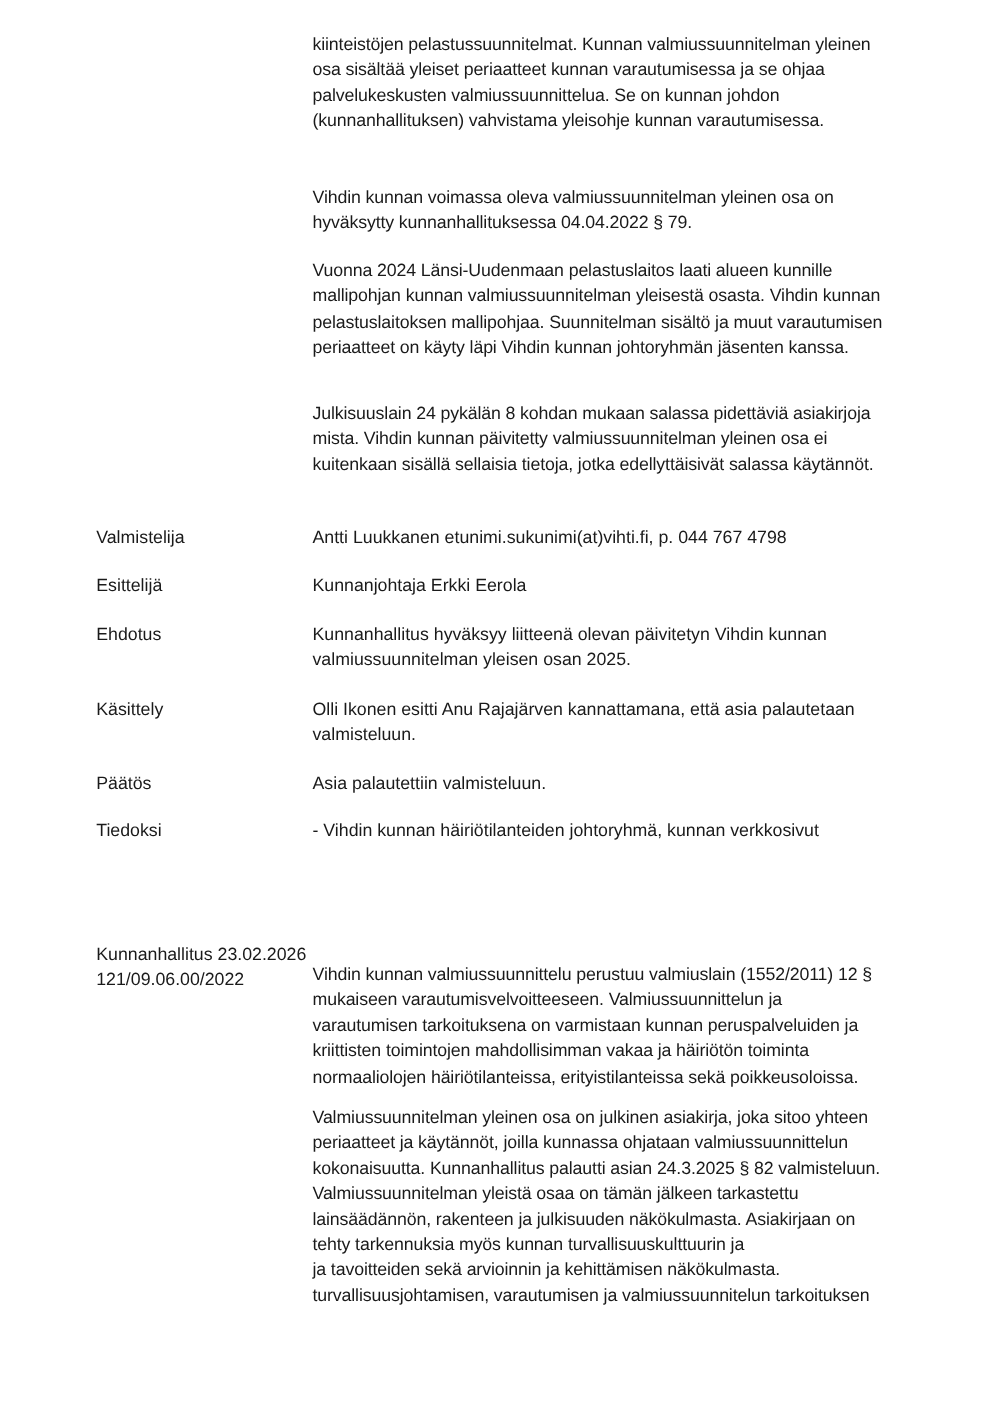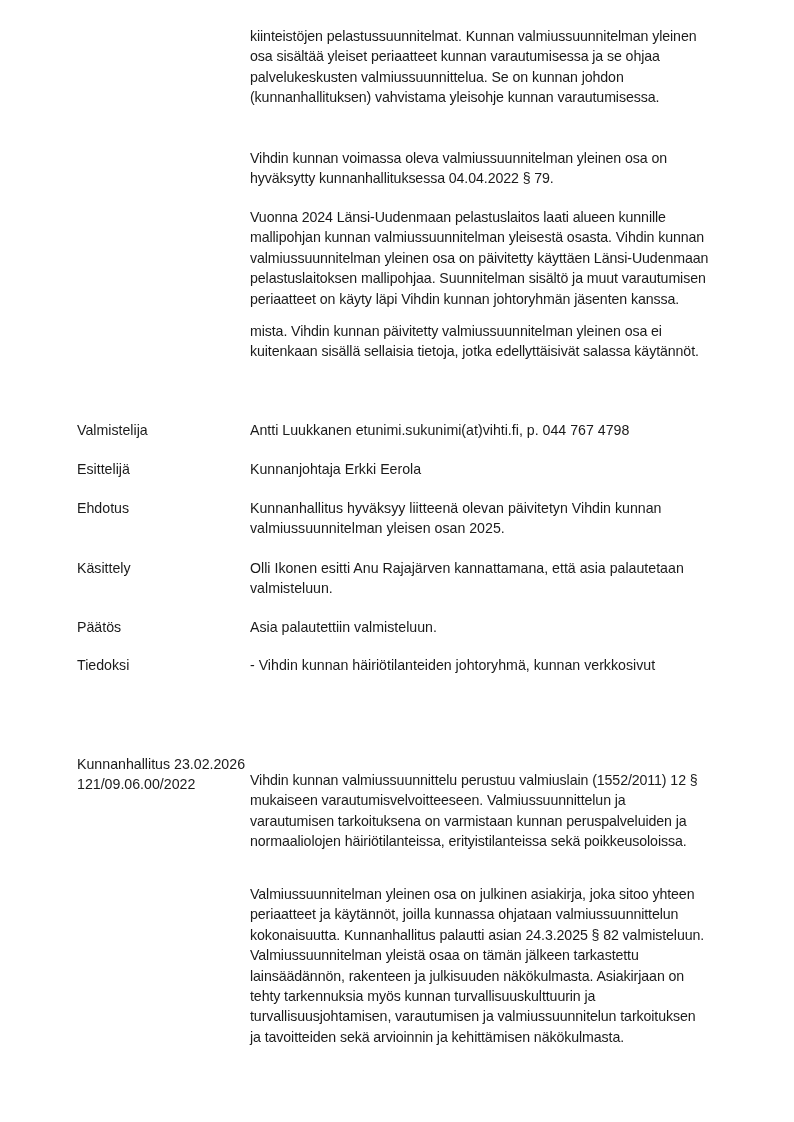--- a/index.html
+++ b/index.html
@@ -81,26 +81,26 @@
   </div>
 
   <div class="para" style="top:148px;">
     <span class="line">Vihdin kunnan voimassa oleva valmiussuunnitelman yleinen osa on</span>
     <span class="line">hyväksytty kunnanhallituksessa 04.04.2022 § 79.</span>
   </div>
 
   <div class="para" style="top:207px;">
     <span class="line">Vuonna 2024 Länsi-Uudenmaan pelastuslaitos laati alueen kunnille</span>
     <span class="line">mallipohjan kunnan valmiussuunnitelman yleisestä osasta. Vihdin kunnan</span>
-    <span class="line">valmiussuunnitelman yleinen osa on päivitetty käyttäen Länsi-Uudenmaan</span>
     <span class="line">pelastuslaitoksen mallipohjaa. Suunnitelman sisältö ja muut varautumisen</span>
     <span class="line">periaatteet on käyty läpi Vihdin kunnan johtoryhmän  jäsenten kanssa.</span>
   </div>
 
   <div class="para" style="top:321px;">
+    <span class="line">Julkisuuslain 24 pykälän 8 kohdan  mukaan salassa pidettäviä asiakirjoja</span>
     <span class="line">mista. Vihdin kunnan päivitetty valmiussuunnitelman yleinen osa ei</span>
     <span class="line">kuitenkaan sisällä sellaisia tietoja, jotka edellyttäisivät salassa käytännöt.</span>
   </div>
 
   <div class="row" style="top:420px;">
     <span class="label">Valmistelija</span>
     <div class="value">
       <span class="line">Antti Luukkanen  etunimi.sukunimi(at)vihti.fi, p. 044 767 4798</span>
     </div>
   </div>
@@ -144,27 +144,28 @@
 
   <div class="meta" style="top:712px;">
     <span class="line">Kunnanhallitus 23.02.2026</span>
     <span class="line">121/09.06.00/2022</span>
   </div>
 
   <div class="para" style="top:770px;">
     <span class="line">Vihdin kunnan valmiussuunnittelu perustuu valmiuslain (1552/2011) 12 §</span>
     <span class="line">mukaiseen varautumisvelvoitteeseen.  Valmiussuunnittelun ja</span>
     <span class="line">varautumisen tarkoituksena on varmistaan kunnan peruspalveluiden ja</span>
+    <span class="line">kriittisten toimintojen  mahdollisimman vakaa ja häiriötön toiminta</span>
     <span class="line">normaaliolojen  häiriötilanteissa, erityistilanteissa sekä poikkeusoloissa.</span>
   </div>
 
   <div class="para" style="top:884px;">
     <span class="line">Valmiussuunnitelman yleinen osa on julkinen asiakirja, joka sitoo yhteen</span>
     <span class="line">periaatteet ja käytännöt,  joilla kunnassa ohjataan valmiussuunnittelun</span>
     <span class="line">kokonaisuutta.  Kunnanhallitus palautti asian 24.3.2025 § 82 valmisteluun.</span>
     <span class="line">Valmiussuunnitelman yleistä osaa on tämän jälkeen tarkastettu</span>
     <span class="line">lainsäädännön, rakenteen ja julkisuuden näkökulmasta.  Asiakirjaan on</span>
     <span class="line">tehty tarkennuksia  myös kunnan turvallisuuskulttuurin ja</span>
+    <span class="line">ja tavoitteiden sekä arvioinnin ja kehittämisen näkökulmasta.</span>
     <span class="line">turvallisuusjohtamisen, varautumisen ja valmiussuunnitelun tarkoituksen</span>
-    <span class="line">ja tavoitteiden sekä arvioinnin ja kehittämisen näkökulmasta.</span>
   </div>
 
 </div>
 
 </body></html>

